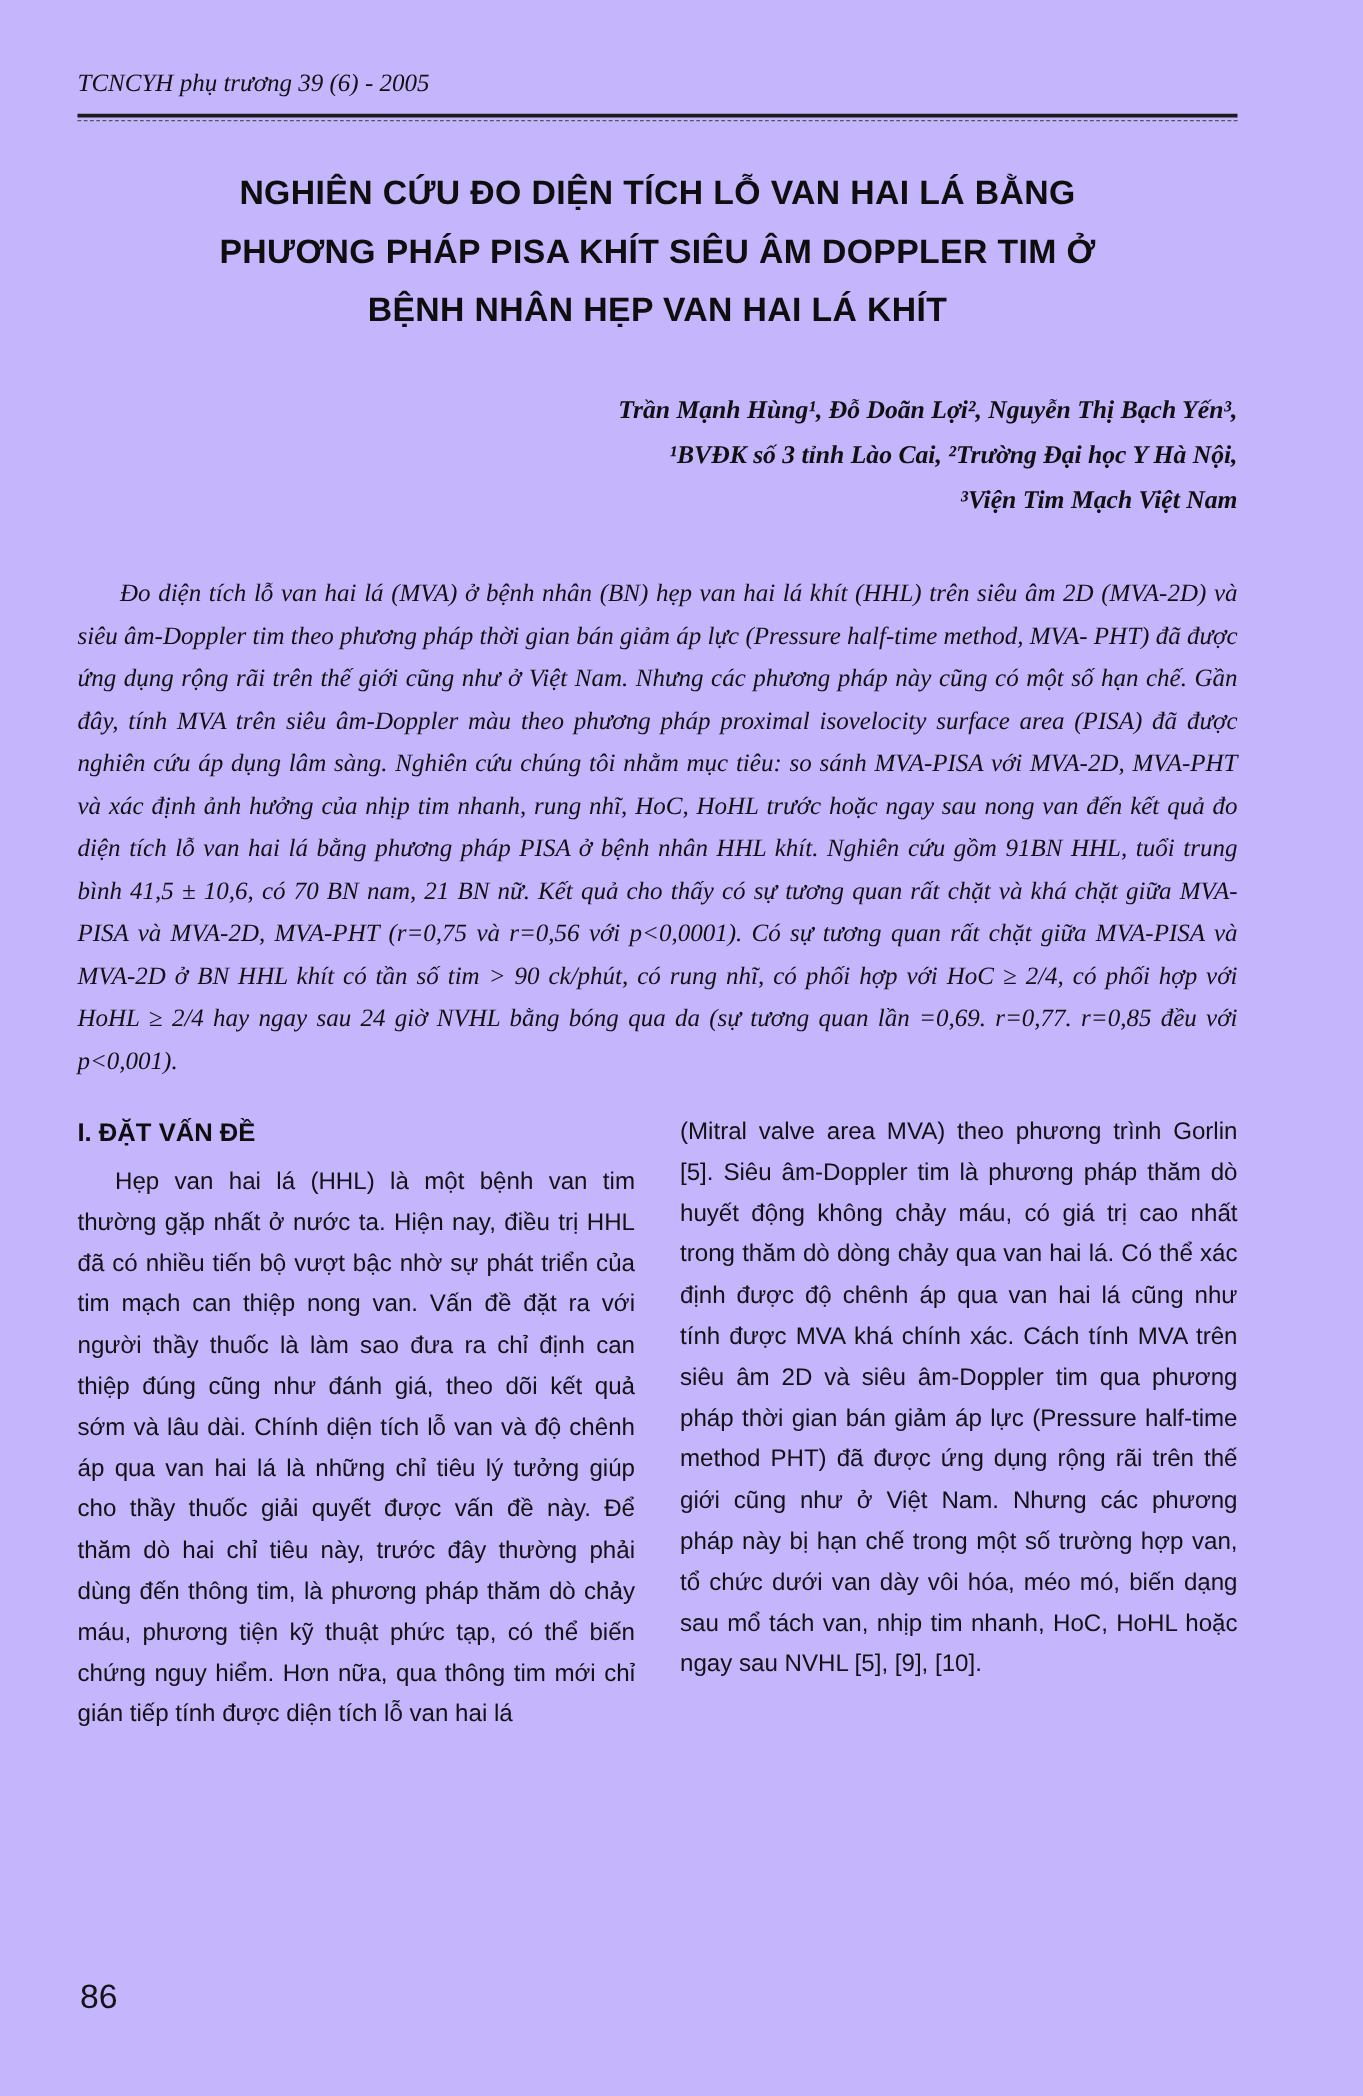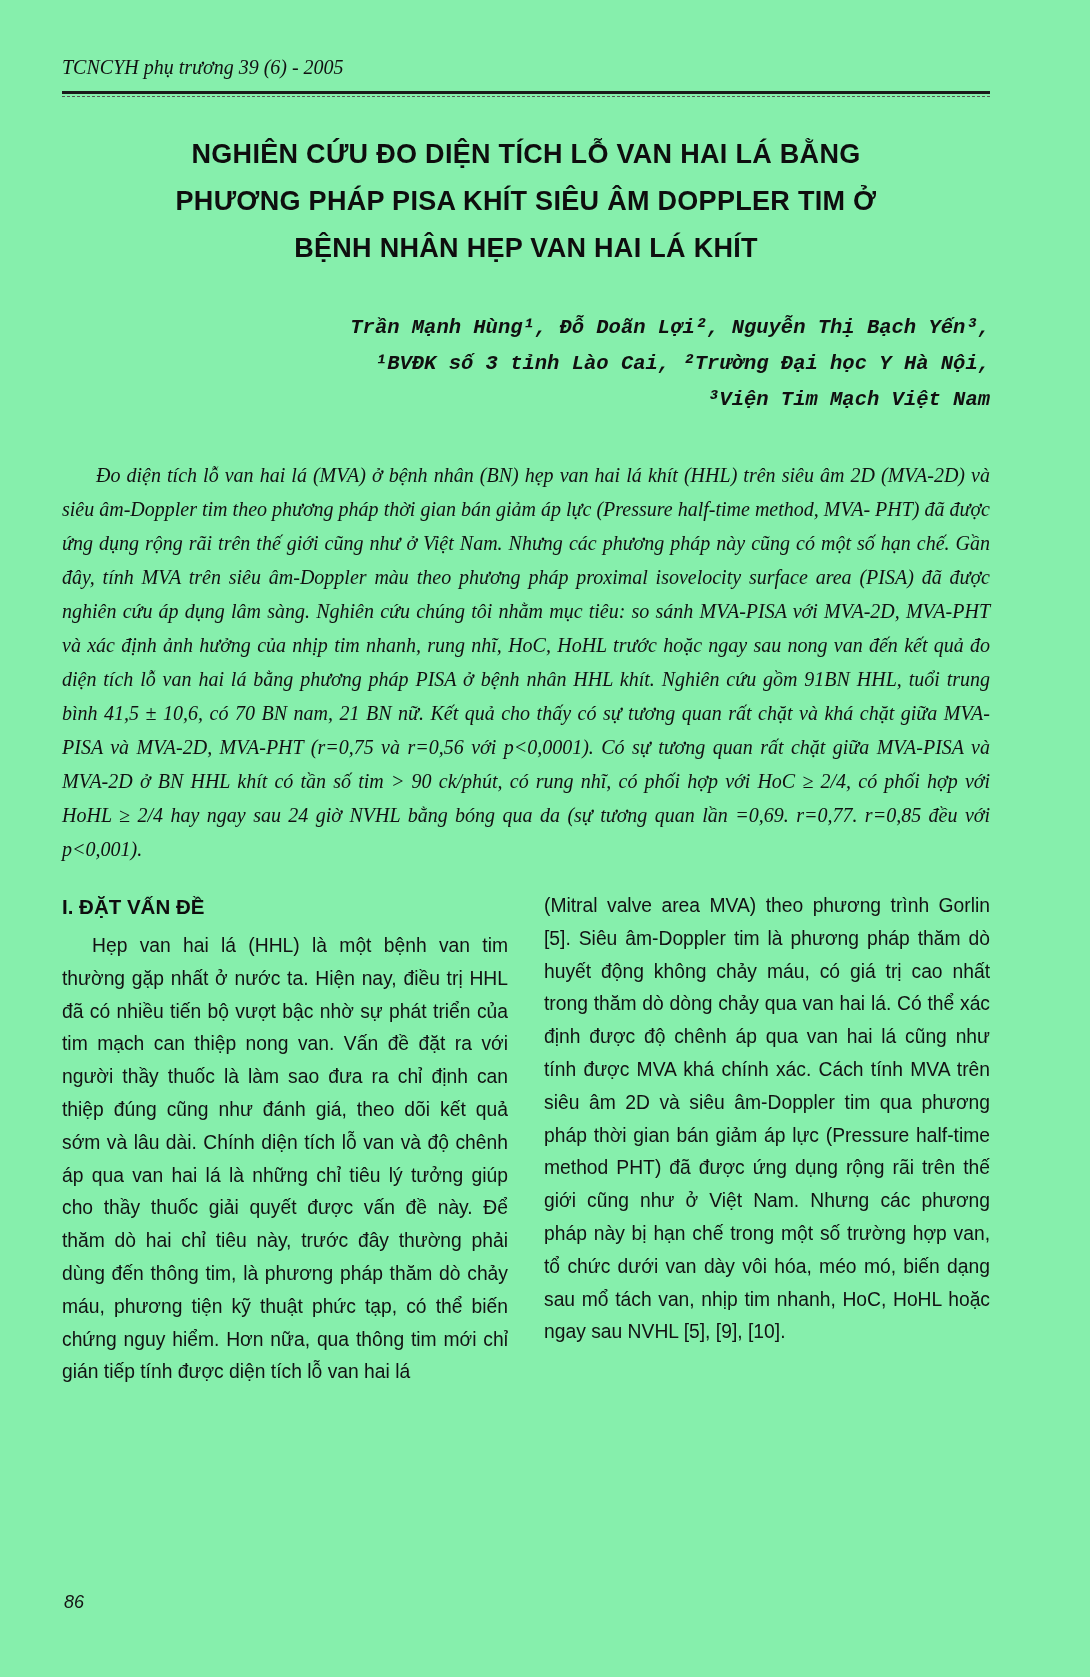--- a/index.html
+++ b/index.html
@@ -1,21 +1,21 @@
 <!DOCTYPE html>
 <html><head>
 <meta charset="utf-8">
 <style>
   html, body { margin: 0; padding: 0; background: #ffffff; }
   .page {
     position: relative;
     width: 1090px;
     height: 1677px;
     box-sizing: border-box;
-    background: #86efac;
+    background: #c4b5fd;
     color: #151515;
     padding: 56px 100px 4px 62px;
     overflow: hidden;
   }
   .journal-header {
     font-family: "Liberation Serif", serif;
     font-style: italic;
     font-size: 20px;
     color: #111;
     margin-bottom: 12px;
@@ -31,21 +31,21 @@
     font-weight: bold;
     font-size: 27px;
     line-height: 47px;
     color: #0e0e0e;
     letter-spacing: 0.3px;
   }
 
   .authors {
     margin-top: 38px;
     text-align: right;
-    font-family: Liberation Mono, monospace;
+    font-family: Liberation Serif, serif;
     font-style: italic;
     font-weight: bold;
     font-size: 20.5px;
     line-height: 36px;
     color: #101010;
   }
 
   .abstract {
     margin-top: 40px;
     font-family: "Liberation Serif", serif;
@@ -82,23 +82,22 @@
     color: #0e0e0e;
   }
   .col p { margin: 0; }
   .indent-first { text-indent: 30px; }
 
   .page-number {
     position: absolute;
     left: 64px;
     bottom: 64px;
     font-family: "Liberation Sans", sans-serif;
-    font-size: 18px;
+    font-size: 27px;
     color: #141414;
-    font-style: italic;
   }
 </style>
 </head>
 <body>
 
 <div class="page">
 
   <div class="journal-header">TCNCYH phụ trương 39 (6) - 2005</div>
 
   <div class="header-rule">

